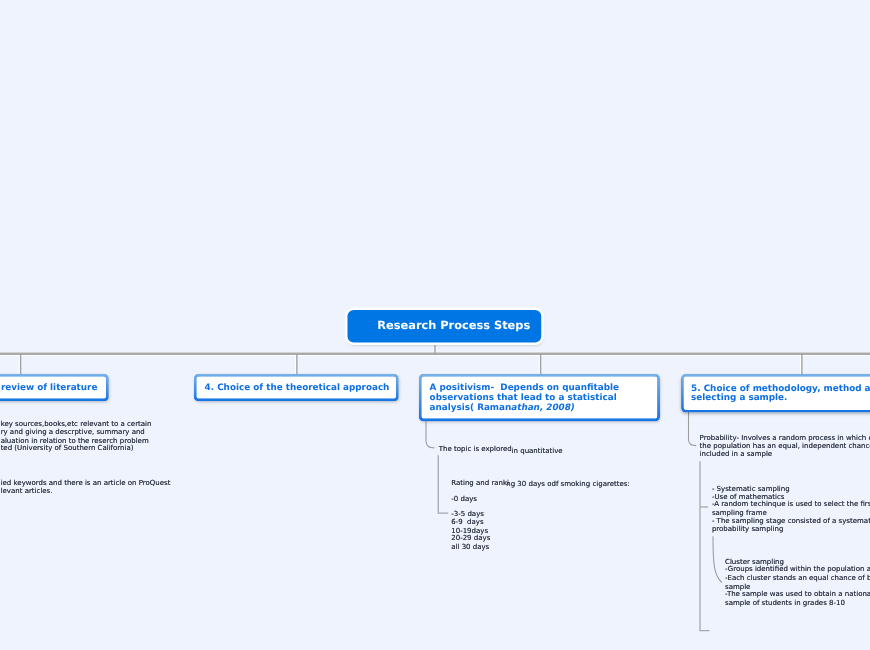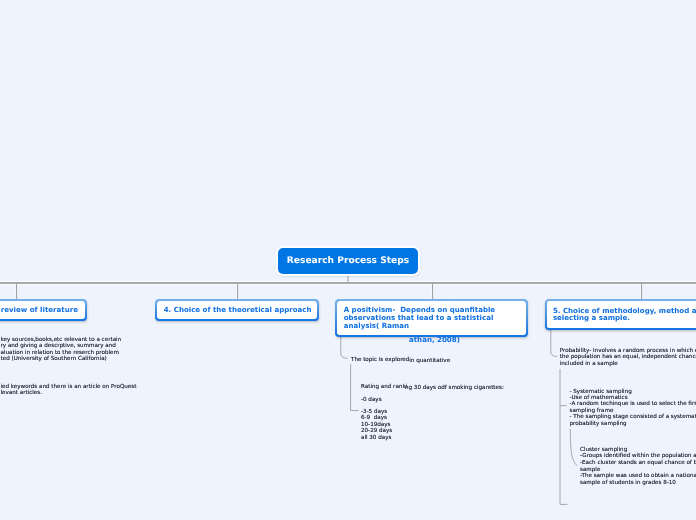--- a/index.html
+++ b/index.html
@@ -3,31 +3,31 @@
 <meta charset="utf-8">
 <style>
   html,body{margin:0;padding:0;}
   body{width:696px;height:520px;background:#eff3fd;font-family:"DejaVu Sans",sans-serif;overflow:hidden;position:relative;
     -webkit-font-smoothing:antialiased;text-rendering:geometricPrecision;}
   .canvas{transform:translateZ(0);}
   .canvas{position:absolute;left:0;top:0;width:696px;height:520px;}
   svg.links{position:absolute;left:0;top:0;width:696px;height:520px;}
 
   .root-node{position:absolute;left:278px;top:248px;width:140px;height:26px;background:#0076e4;border-radius:5px;
-    box-shadow:0 0 0 2px #ffffff, 0.5px 1.5px 2.5px rgba(0,0,0,.25);display:flex;align-items:center;justify-content:center;}
+    box-shadow:0 0 0 2px #ffffff, 0.5px 1.5px 2.5px rgba(0,0,0,.25);display:flex;align-items:center;justify-content:center;padding-left:15px;}
   .root-node .lbl{color:#fff;font-weight:bold;font-size:9.1px;white-space:pre;}
 
   .node{position:absolute;background:#fff;border:1.8px solid #2d86e8;border-radius:3.5px;box-sizing:border-box;
     display:flex;align-items:center;box-shadow:0.5px 1.5px 2.5px rgba(0,0,0,.25);}
   .node::before{content:"";position:absolute;left:-1.8px;top:-1.8px;right:-1.8px;bottom:-1.8px;border-radius:3.5px;
     padding:1.8px;background:linear-gradient(180deg,#78b2ea 0%,#4f97e1 45%,#1273e7 100%);
     -webkit-mask:linear-gradient(#000 0 0) content-box,linear-gradient(#000 0 0);
     -webkit-mask-composite:xor;mask-composite:exclude;pointer-events:none;}
   .node .lbl{color:#0d6fe1;font-weight:bold;font-size:7.05px;line-height:7.75px;white-space:pre;padding:0 6.5px;}
-  .node .lbl .shift{position:relative;top:14px;}
+  .node .lbl .shift{position:relative;top:0;font-style:italic;}
 
   .txt{position:absolute;color:#2e3545;font-size:5.6px;line-height:6.45px;white-space:pre;text-shadow:0 0 0.35px rgba(46,53,69,0.85);}
 </style>
 </head>
 <body>
 
 <div class="canvas">
 
   <svg class="links" viewBox="0 0 696 520">
     <g fill="none" stroke="#ffffff" stroke-width="3.4" stroke-opacity="0.9">

